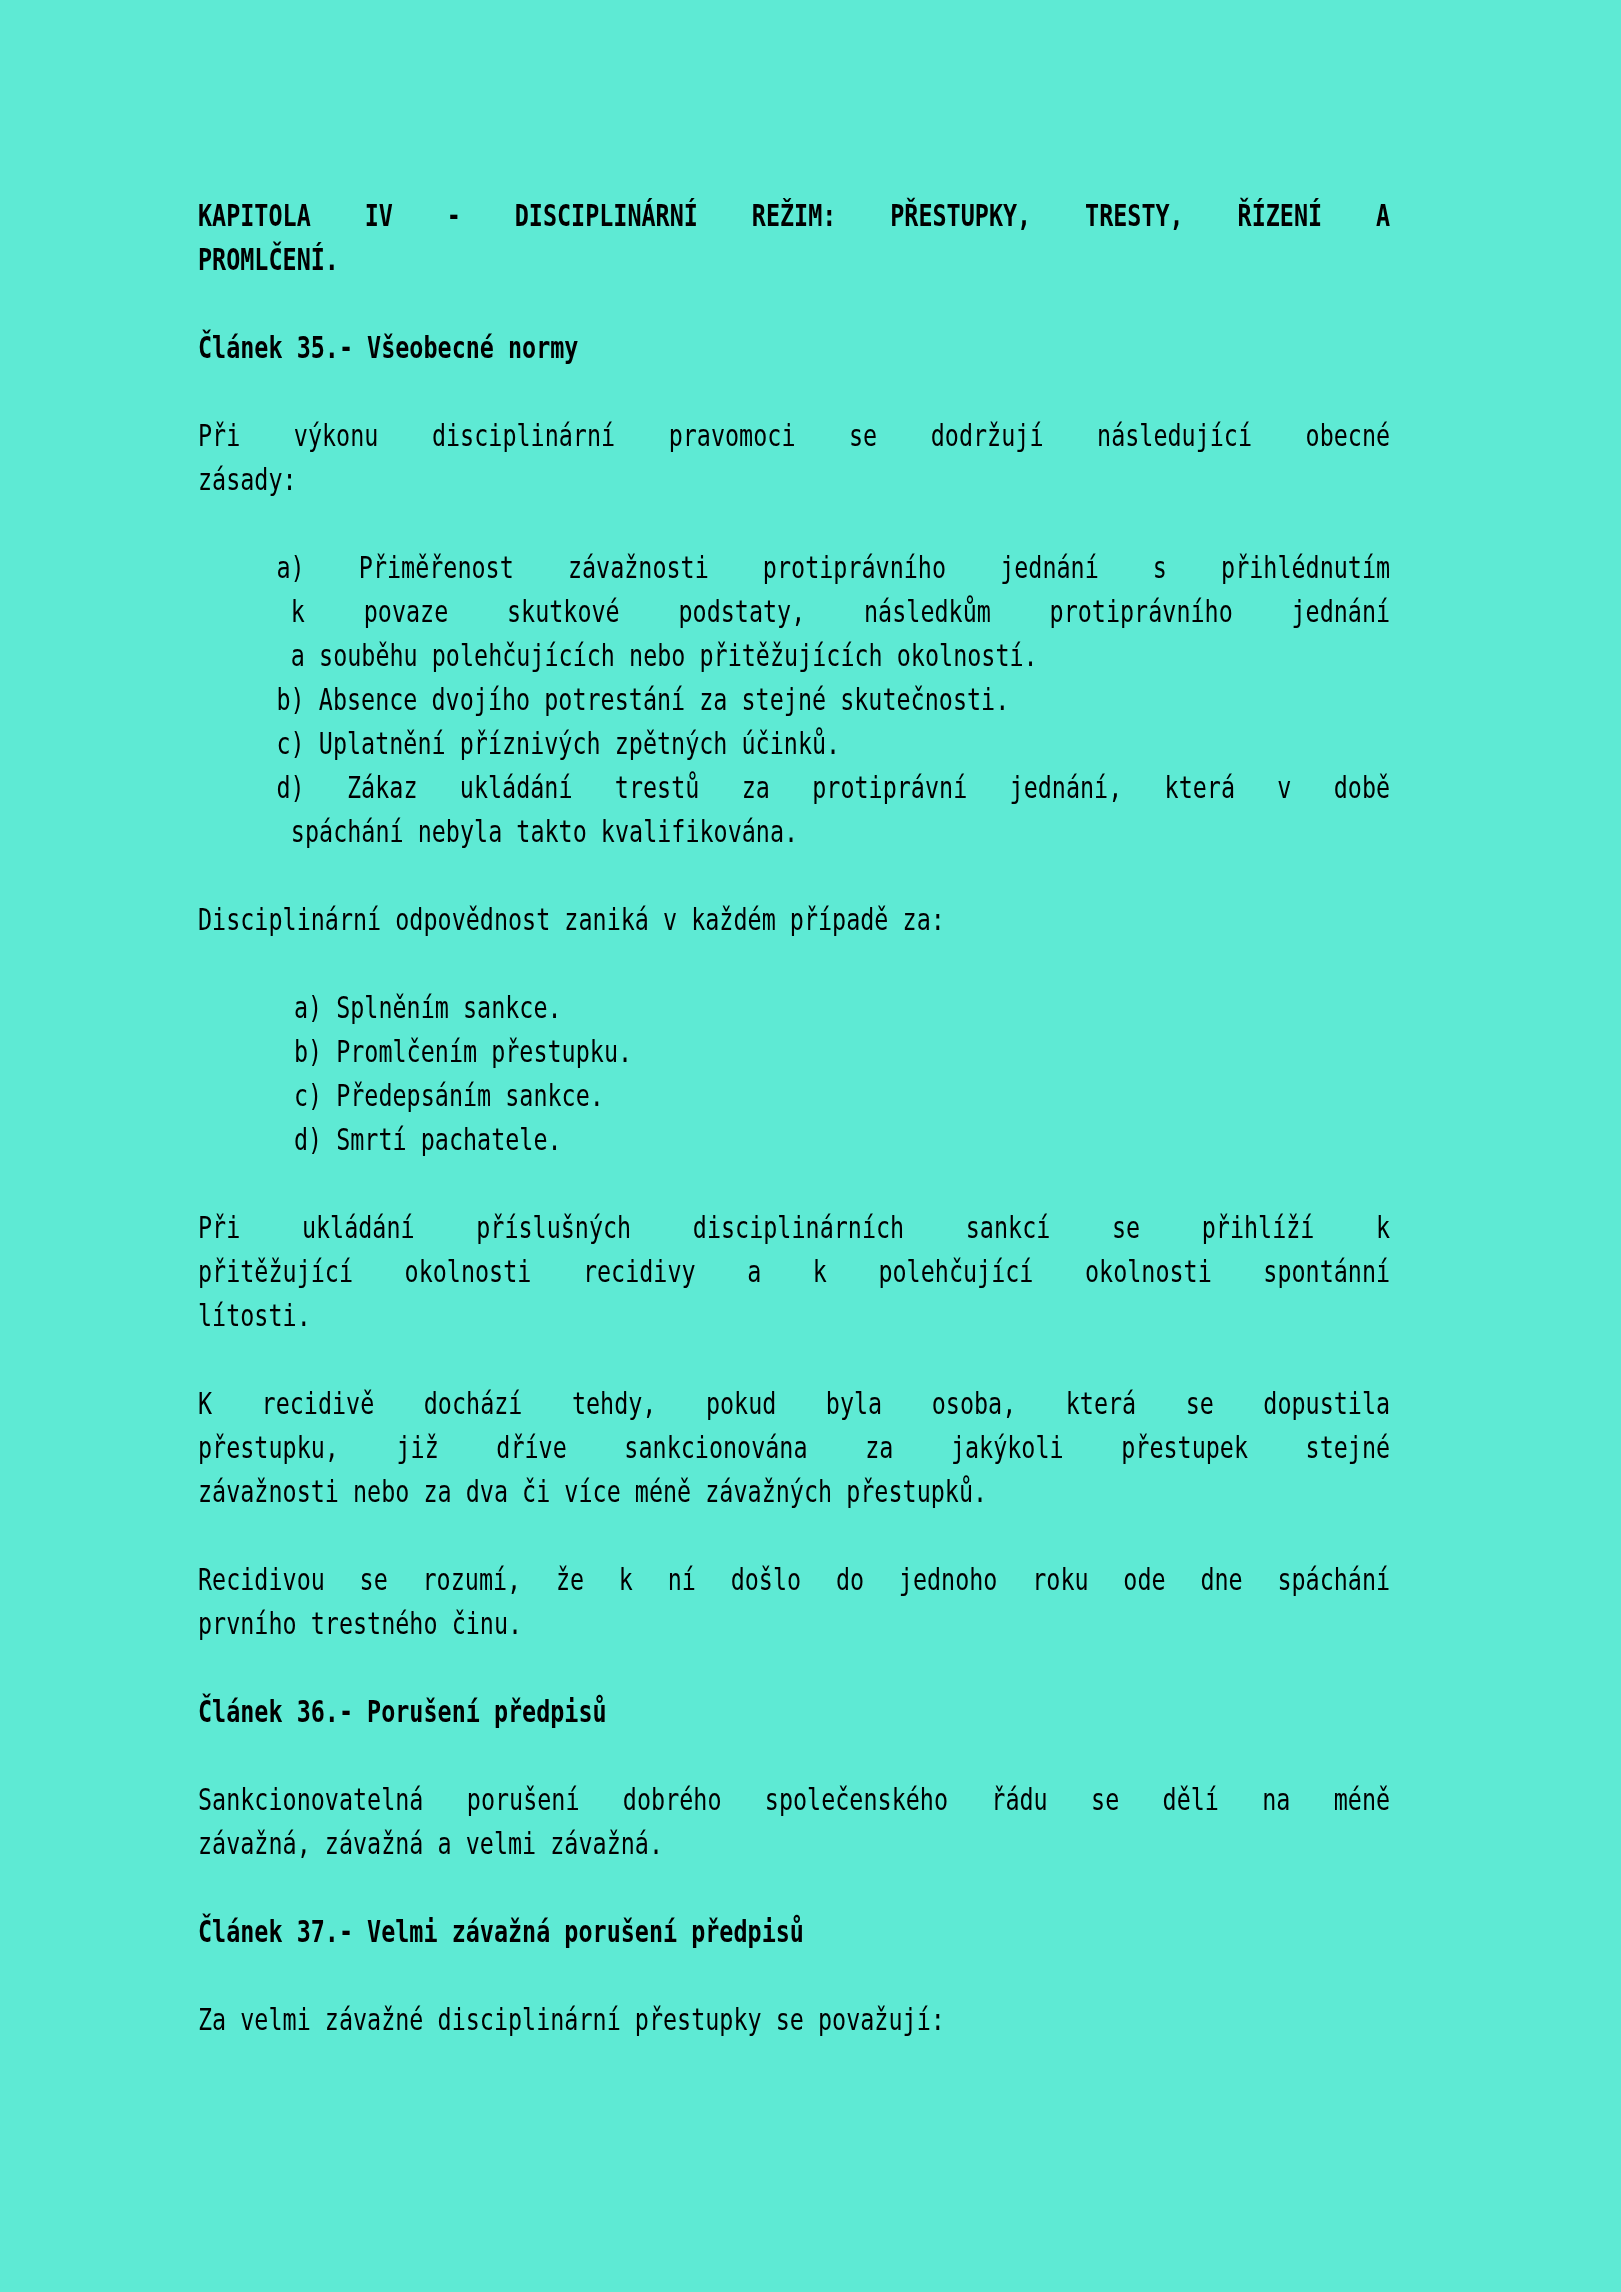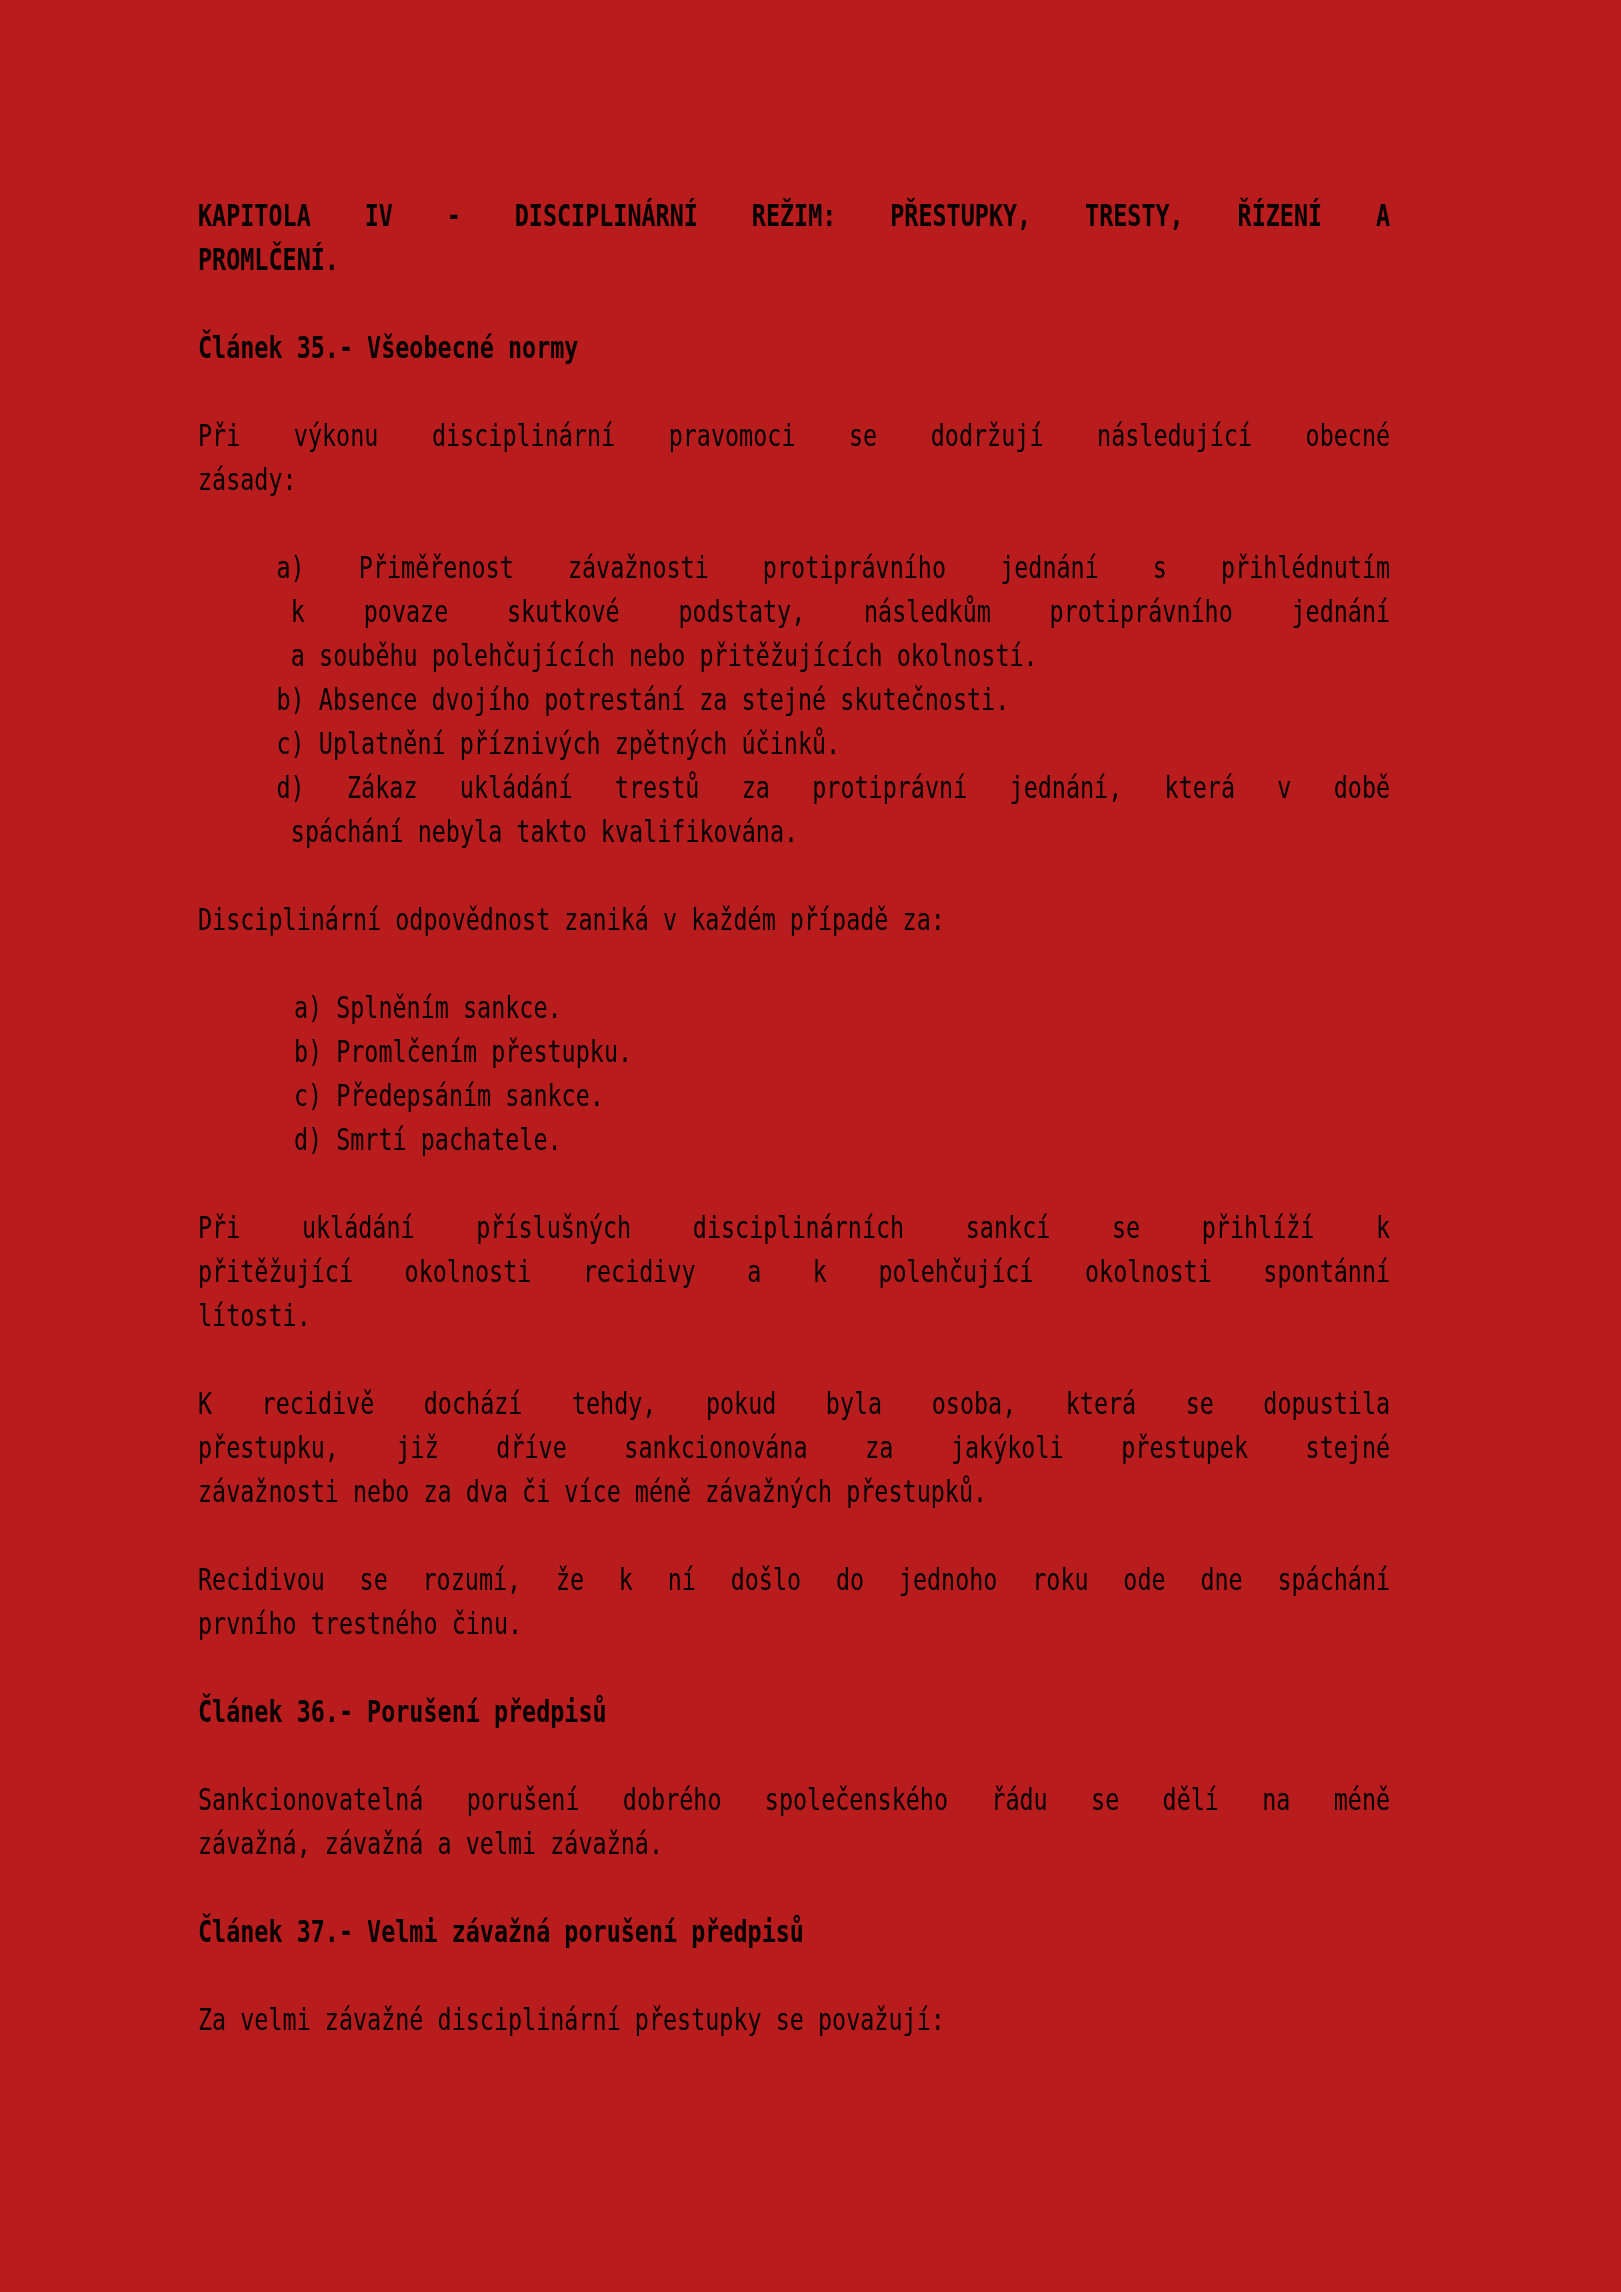--- a/index.html
+++ b/index.html
@@ -11,21 +11,21 @@
     width: 1621px;
     height: 2293px;
     position: relative;
     overflow: hidden;
   }
   .page {
     position: absolute;
     left: 0; top: 0;
     width: 1621px;
     height: 2293px;
-    background: #b91c1c;
+    background: #5eead4;
   }
   .doc-content {
     position: absolute;
     left: 198px;
     top: 193px;
     width: 1579px;               
     transform: scaleX(0.755);    
     transform-origin: 0 0;
     font-family: "DejaVu Sans Mono", "Liberation Mono", monospace;
     font-size: 31px;

